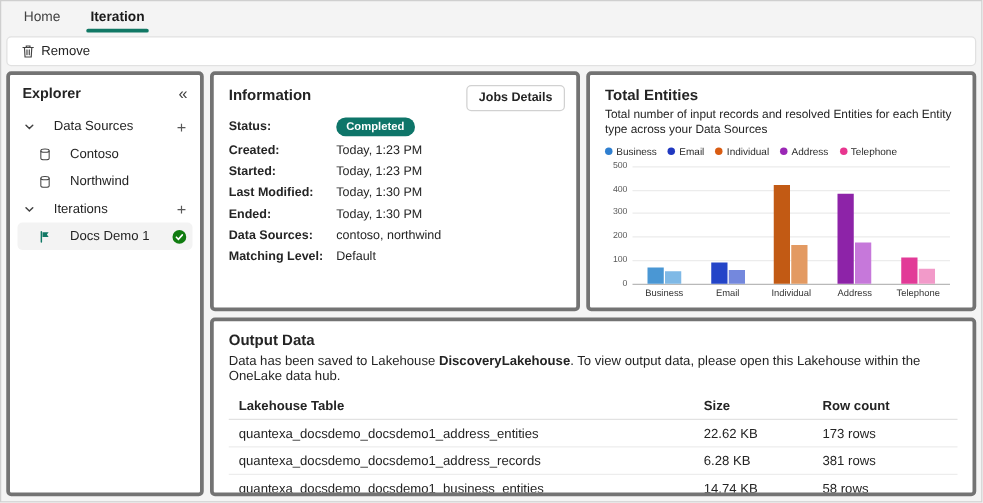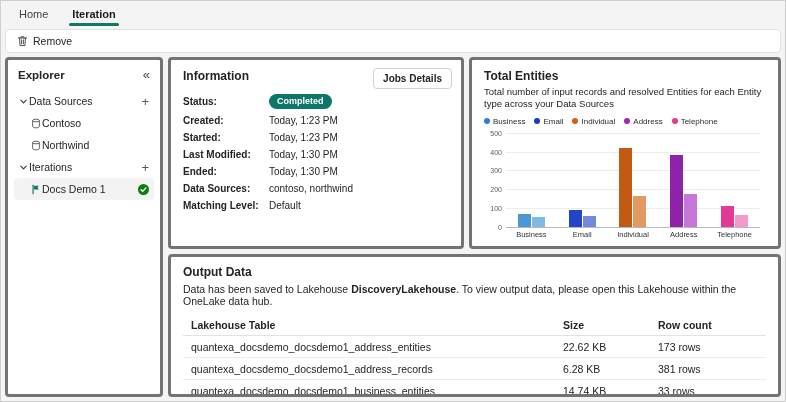--- a/index.html
+++ b/index.html
@@ -18,21 +18,21 @@
   .toolbar { flex:none; margin:2px 4px 4px; height:24px; background:#fff; border:1px solid #e1e1e1; border-radius:4px; display:flex; align-items:center; padding:0 3px; }
   .remove-btn { display:flex; align-items:center; gap:5px; border:none; background:transparent; font:10.5px "Liberation Sans",sans-serif; color:#242424; padding:2px 8px; border-radius:4px; cursor:pointer; }
   
   .content { flex:1; min-height:0; display:flex; gap:5px; padding:0 4px 4px; }
   .panel { background:#fff; border:3px solid #737373; border-radius:4px; }
   
   .explorer { flex:0 0 158px; padding:7px 6px; overflow:hidden; }
   .explorer-header { display:flex; justify-content:space-between; align-items:center; padding:1px 4px 9px; }
   .explorer-title { font-size:11.5px; font-weight:700; }
   .collapse-icon { font-size:13px; color:#424242; cursor:pointer; line-height:1; }
-  .tree-row { display:flex; align-items:center; gap:1px; height:22px; padding:0 5px; border-radius:4px; font-size:10.5px; cursor:pointer; }
+  .tree-row { display:flex; align-items:center; gap:15px; height:22px; padding:0 5px; border-radius:4px; font-size:10.5px; cursor:pointer; }
   .tree-row.selected { background:#f3f3f3; }
   .tree-item { padding-left:17px; }
   .plus-icon { margin-left:auto; font-size:13px; color:#585858; line-height:1; }
   .icon { display:inline-flex; flex:none; }
   .iter-icon { color:var(--accent-teal,#117865); }
   .check-badge { margin-left:auto; width:11px; height:11px; border-radius:50%; background:var(--check-green,#107c10); display:flex; align-items:center; justify-content:center; flex:none; }
   
   .main { flex:1; min-width:0; display:flex; flex-direction:column; gap:5px; }
   .top-row { flex:none; height:192px; display:flex; gap:5px; }
   .panel-title { font-size:12px; font-weight:700; }
@@ -271,20 +271,20 @@
             <div class="col-rows">173 rows</div>
           </div>
           <div class="trow">
             <div class="col-name">quantexa_docsdemo_docsdemo1_address_records</div>
             <div class="col-size">6.28 KB</div>
             <div class="col-rows">381 rows</div>
           </div>
           <div class="trow">
             <div class="col-name">quantexa_docsdemo_docsdemo1_business_entities</div>
             <div class="col-size">14.74 KB</div>
-            <div class="col-rows">33 rows</div>
+            <div class="col-rows">58 rows</div>
           </div>
 
         </div>
       </section>
     </div>
   </div>
 </div>
 
 </body></html>

